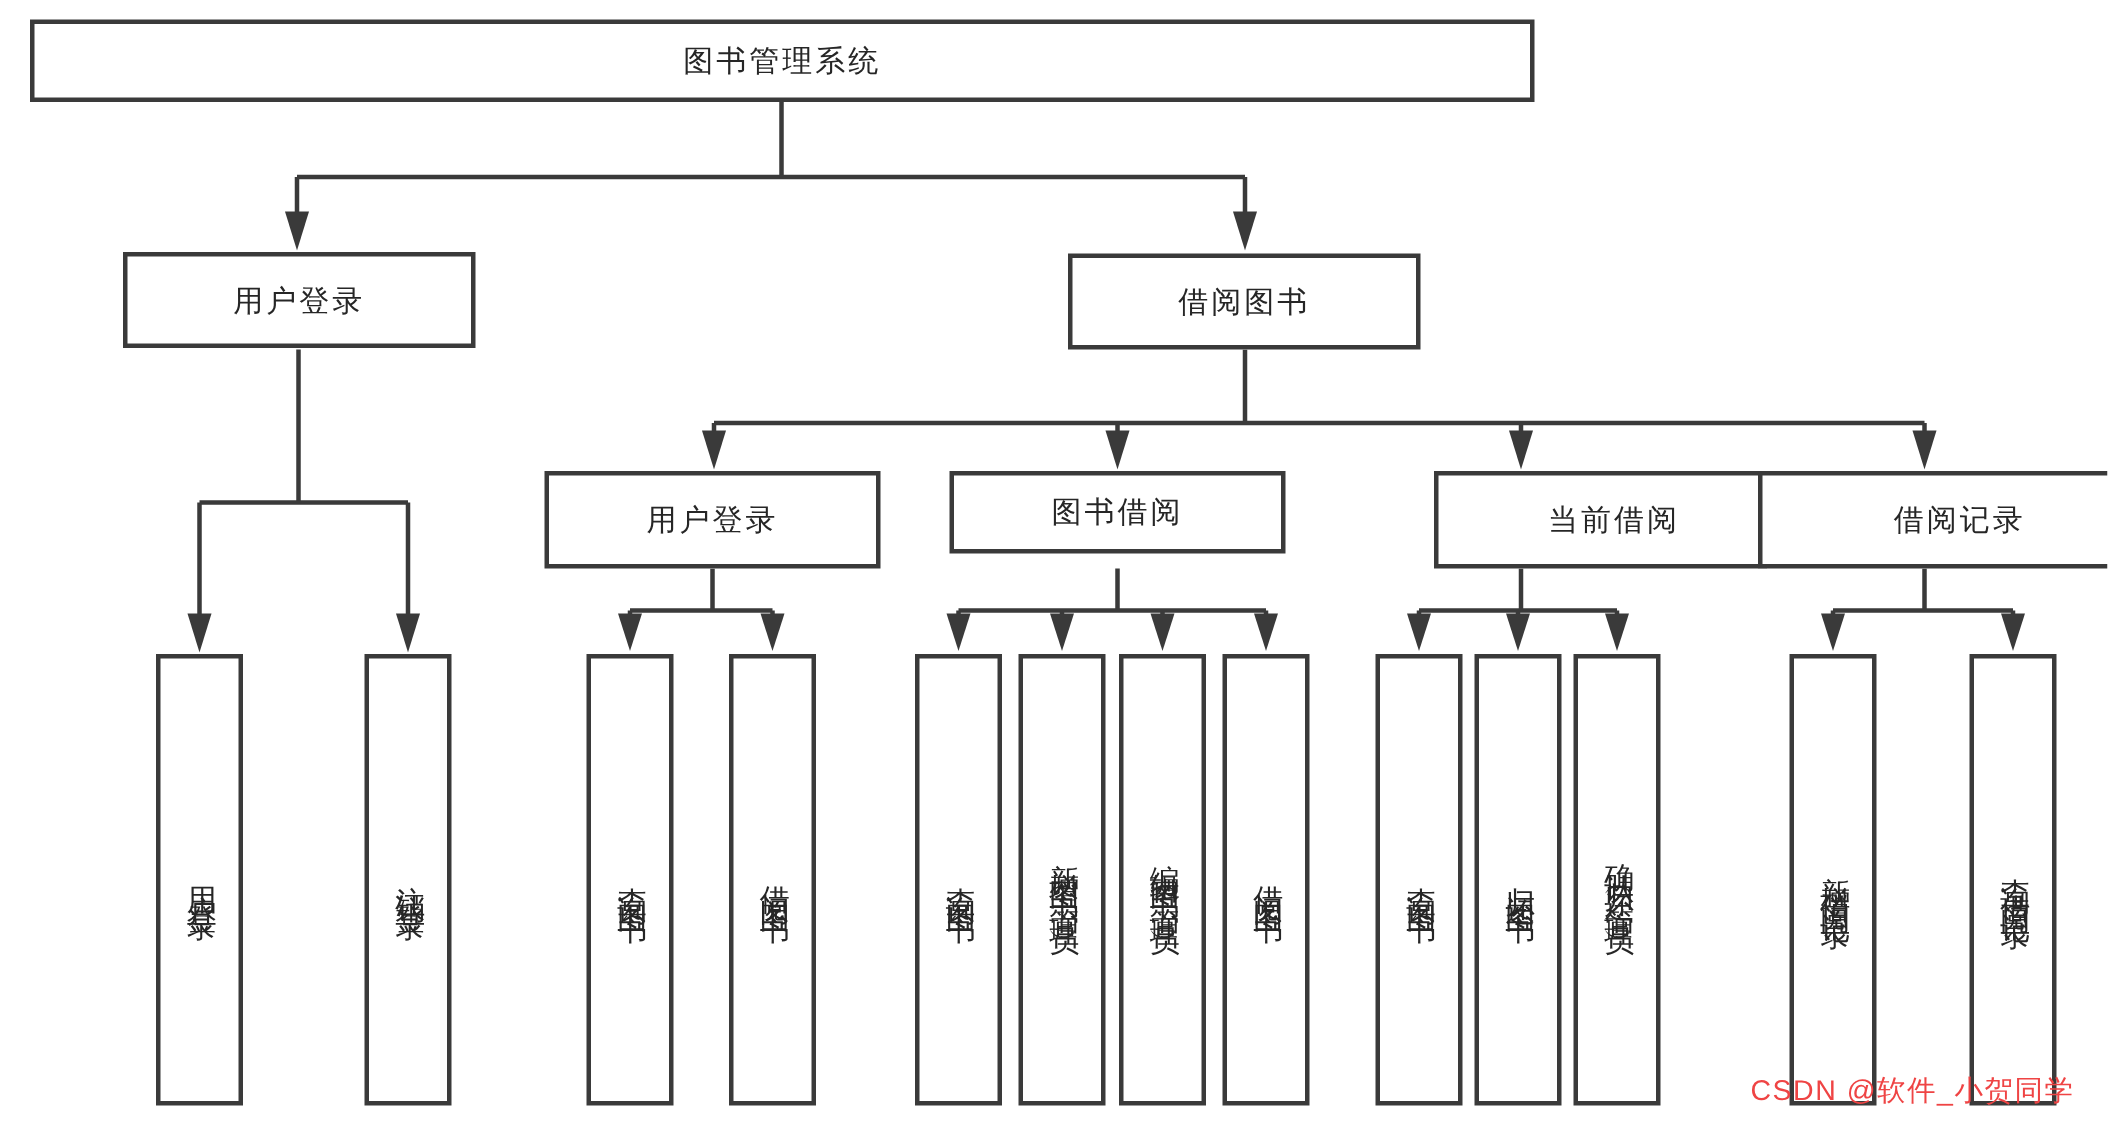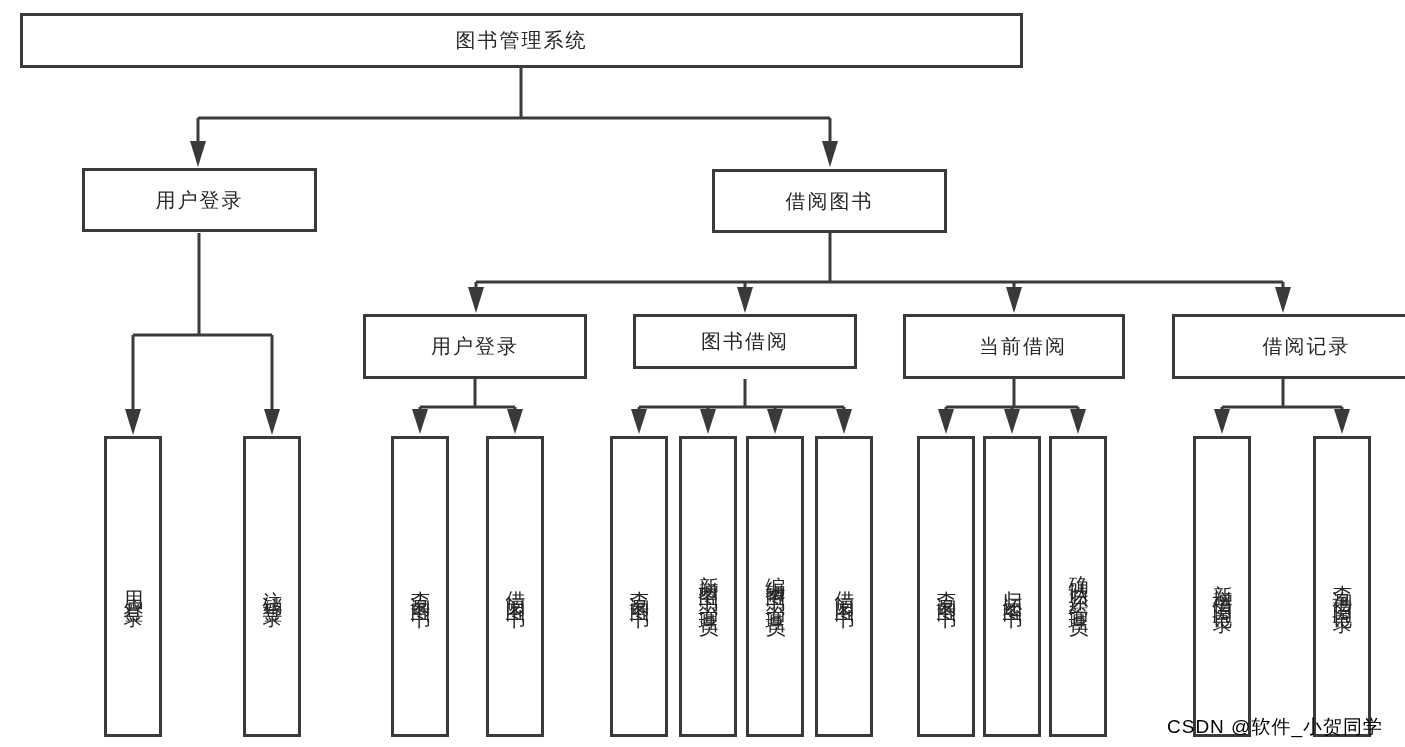--- a/index.html
+++ b/index.html
@@ -14,21 +14,21 @@
     font-size:20px; letter-spacing:2px; white-space:nowrap;
   }
   .vbox {
     position:absolute; top:436px; width:58px; height:301px; box-sizing:border-box;
     border:3px solid #3a3a3a; background:#ffffff;
     writing-mode:vertical-rl; text-orientation:upright;
     text-align:center; font-size:20px; letter-spacing:6px; line-height:50px;
   }
   .watermark {
     position:absolute; left:1167px; top:714px; font-size:19px; letter-spacing:1px;
-    color:#000000; z-index:5; white-space:nowrap;
+    color:#ef4444; z-index:5; white-space:nowrap;
   }
 </style>
 </head>
 <body>
 
 <div class="canvas">
 
   <svg class="connectors" viewBox="0 0 1405 747" fill="none" stroke="#3a3a3a" stroke-width="3">
 
     <path d="M521 68 V118 M198 118 H830 M198 118 V143 M830 118 V143"></path>
@@ -65,21 +65,21 @@
     <polygon points="1334,409 1350,409 1342,434" fill="#3a3a3a" stroke="none"></polygon>
   </svg>
 
   <div class="hbox" style="left:20px; top:13px; width:1003px; height:55px;">图书管理系统</div>
 
   <div class="hbox" style="left:82px; top:168px; width:235px; height:64px;">用户登录</div>
   <div class="hbox" style="left:712px; top:169px; width:235px; height:64px;">借阅图书</div>
 
   <div class="hbox" style="left:363px; top:314px; width:224px; height:65px;">用户登录</div>
   <div class="hbox" style="left:633px; top:314px; width:224px; height:55px;">图书借阅</div>
-  <div class="hbox" style="left:903px; top:314px; width:222px; height:65px;padding-left:18px;">当前借阅</div>
+  <div class="hbox" style="left:956px; top:314px; width:222px; height:65px;padding-left:18px;">当前借阅</div>
   <div class="hbox" style="left:1172px; top:314px; width:269px; height:65px;">借阅记录</div>
 
   <div class="vbox" style="left:104px;">用户登录</div>
   <div class="vbox" style="left:243px;">注销登录</div>
 
   <div class="vbox" style="left:391px;">查询图书</div>
   <div class="vbox" style="left:486px;">借阅图书</div>
 
   <div class="vbox" style="left:610px;">查询图书</div>
   <div class="vbox" style="left:679px;">新增图书（管理员）</div>

